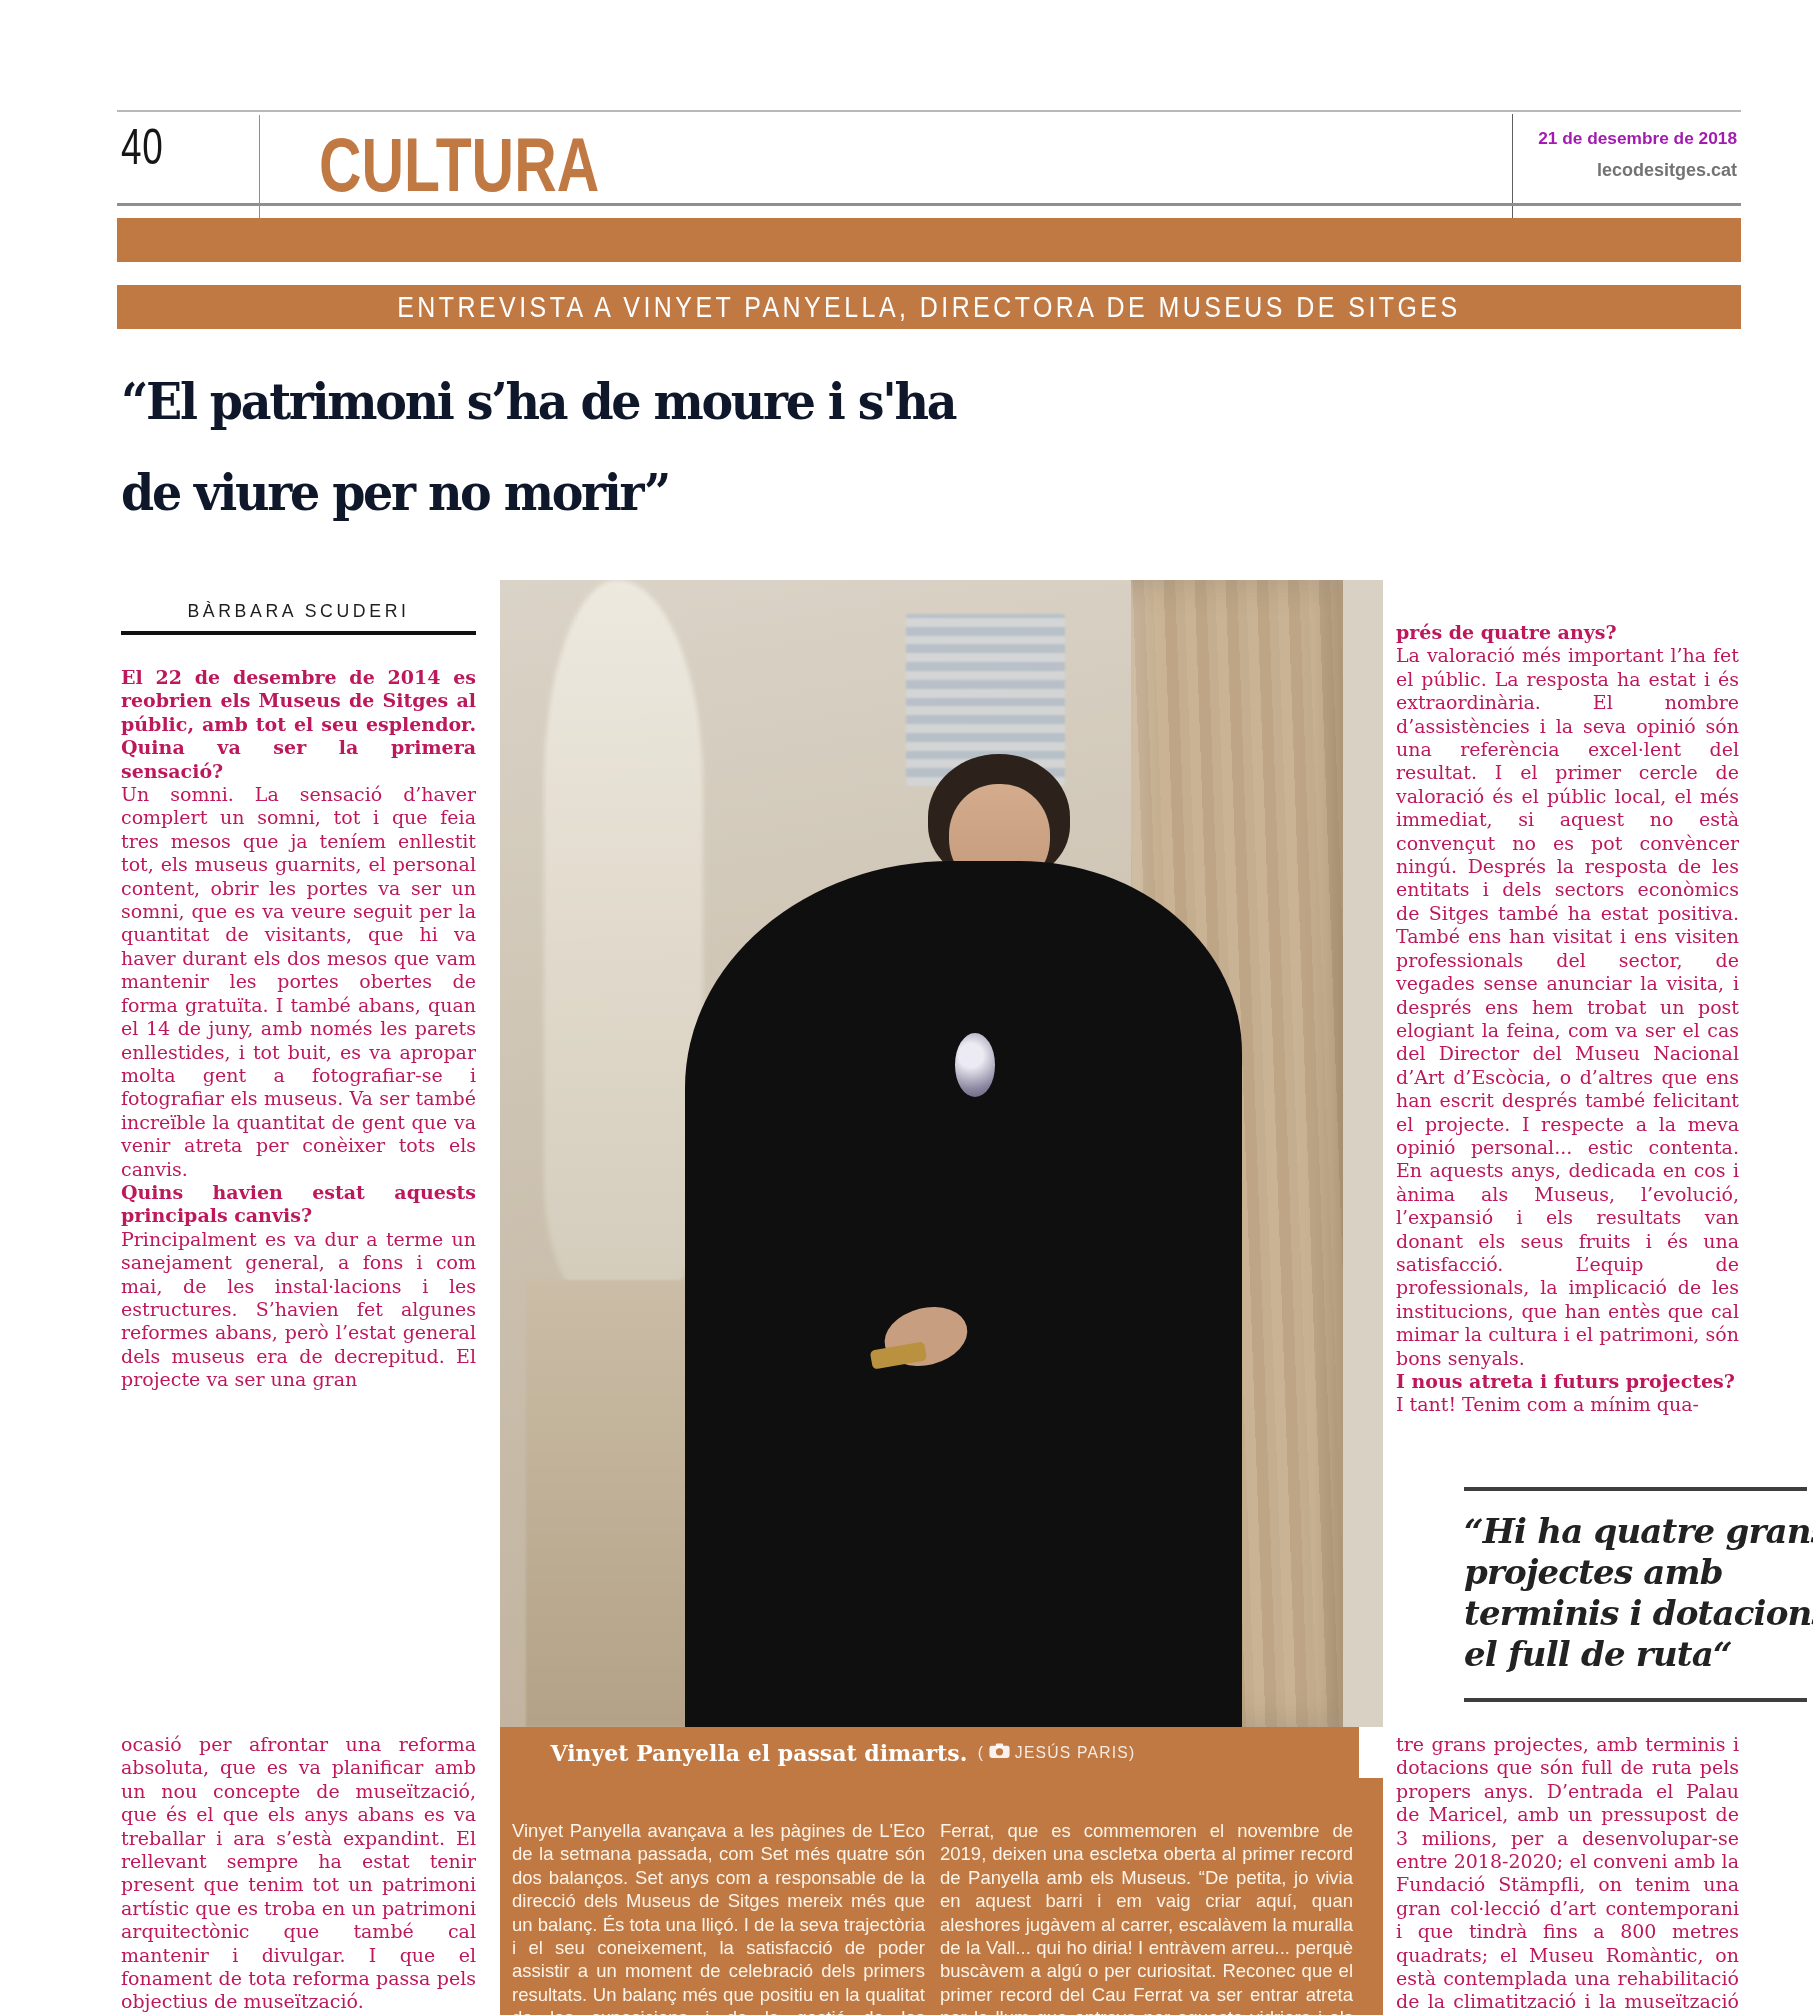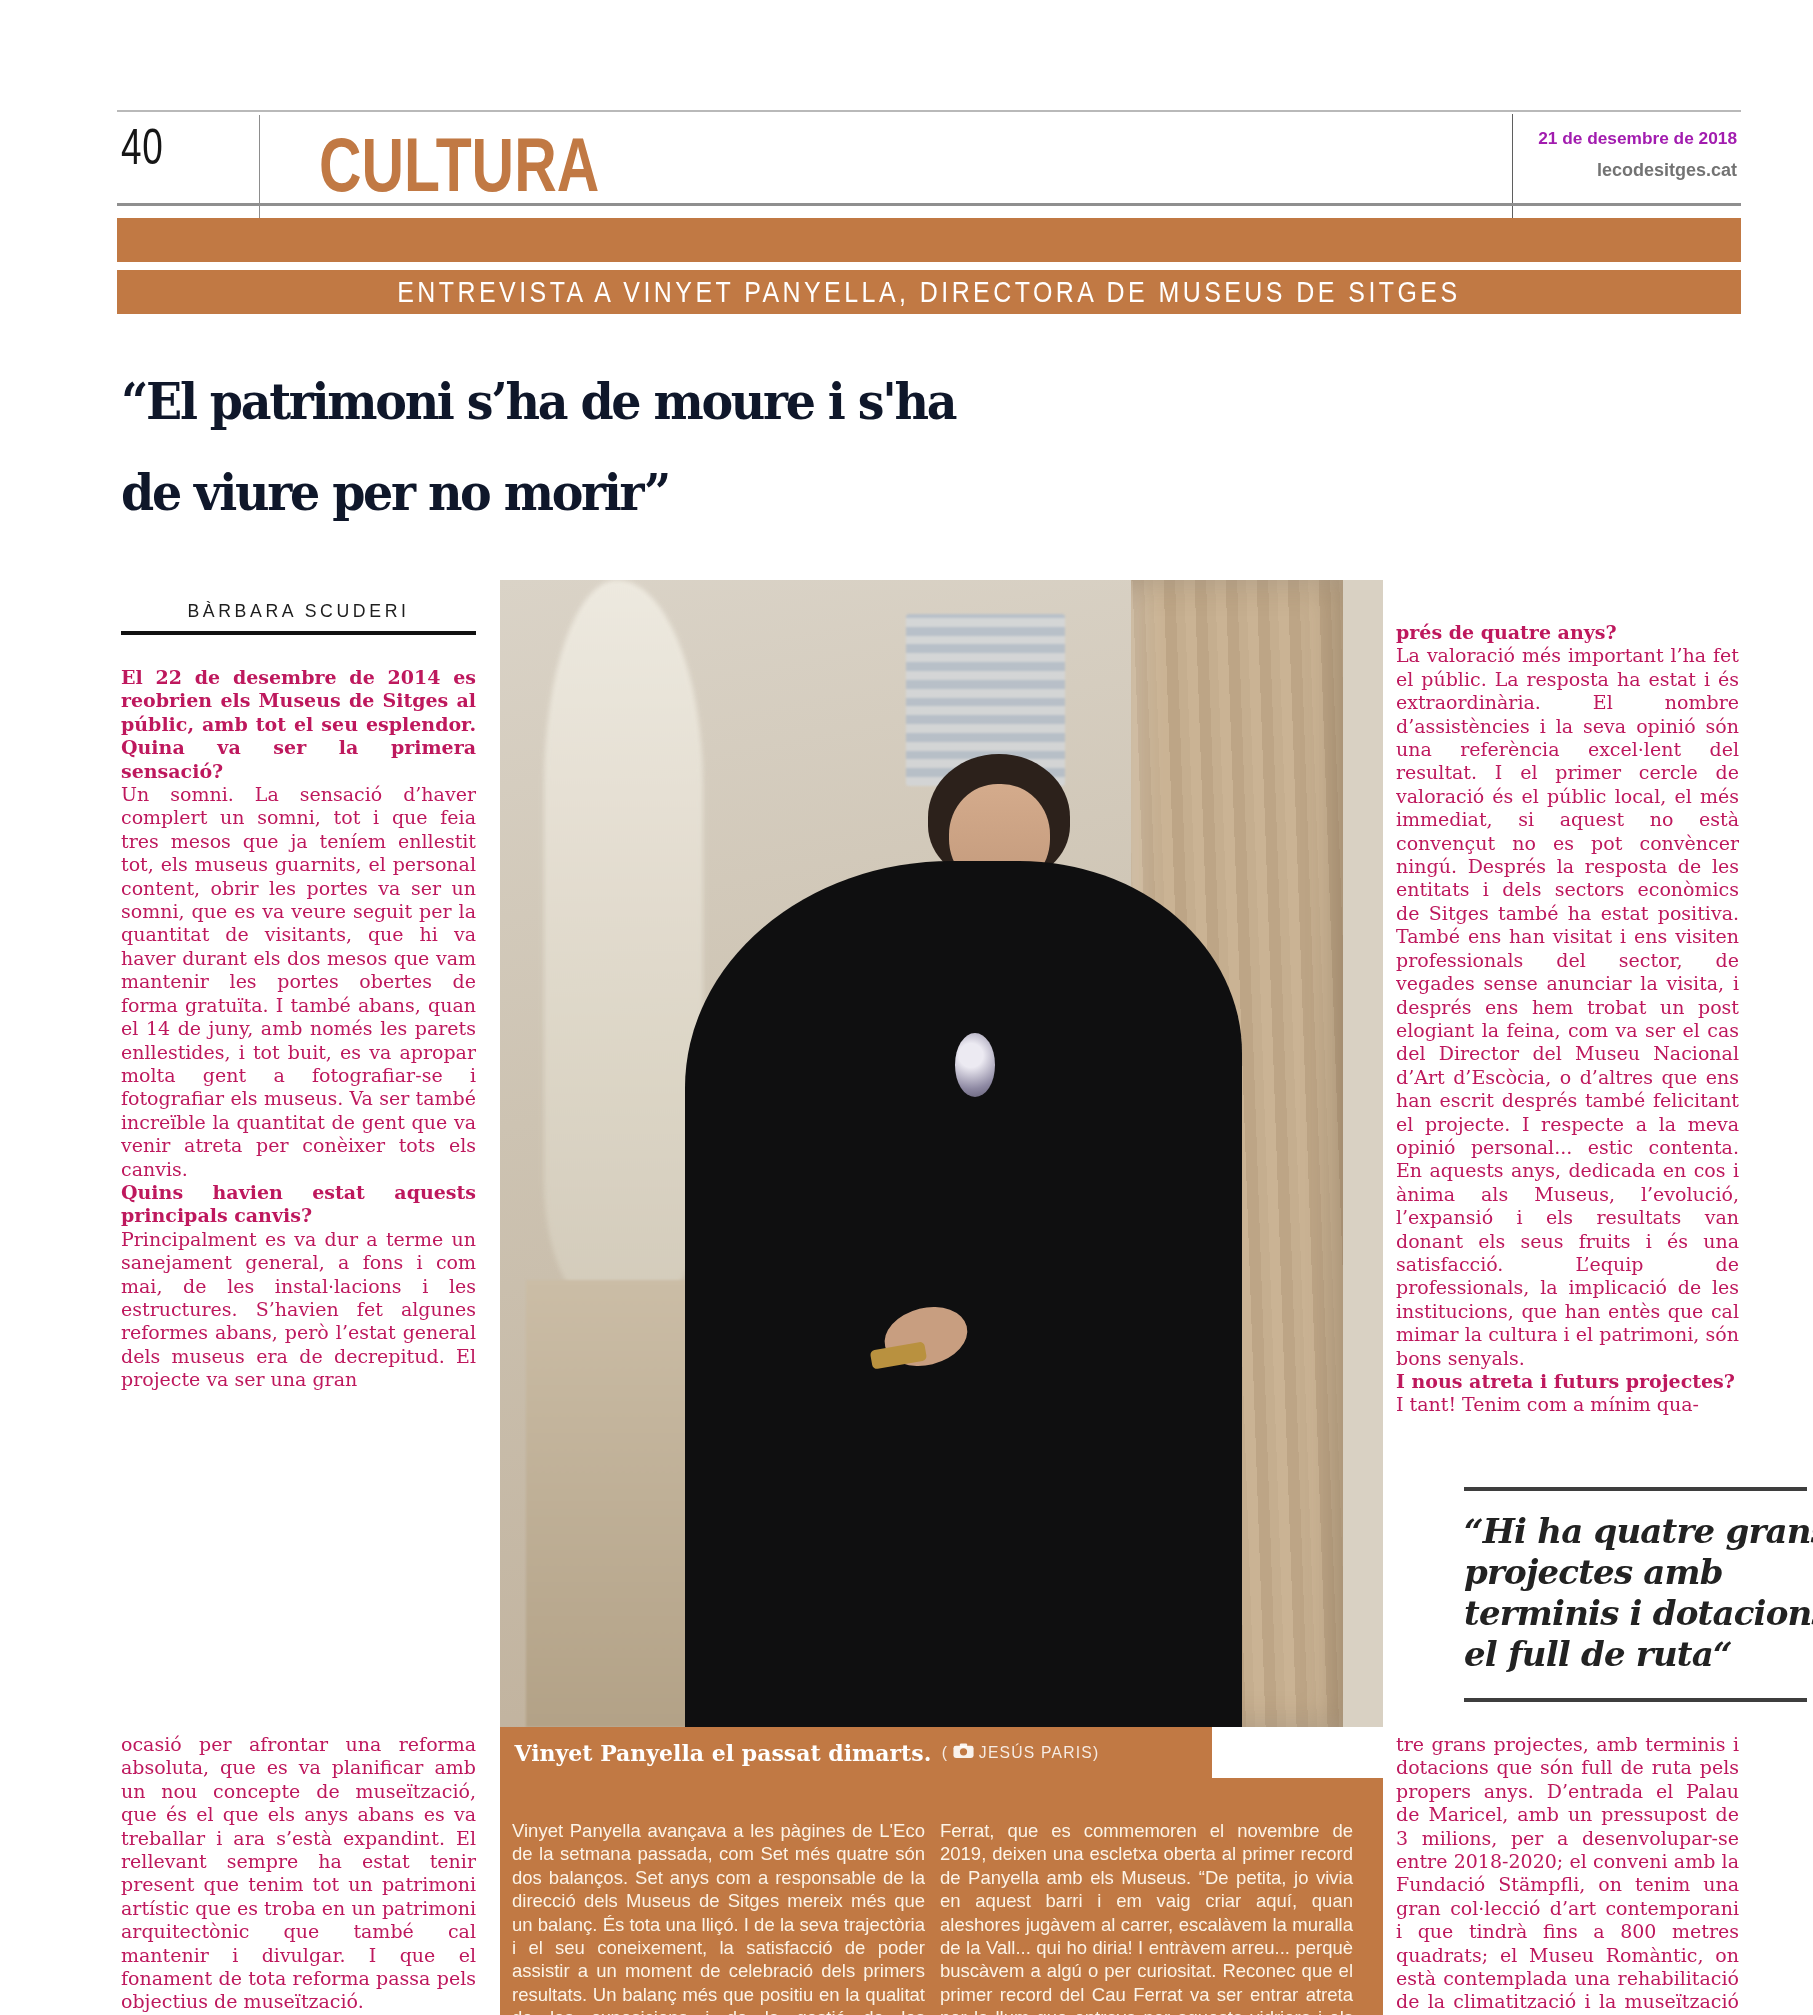--- a/index.html
+++ b/index.html
@@ -15,21 +15,21 @@
   .v1{left:259px;top:115px;height:112px;}
   .v2{left:1512px;top:114px;height:113px;background:#5f5f5f;}
   .section-title{left:319px;top:121px;font-weight:700;font-size:64px;letter-spacing:0px;
                  transform:scale(.92,1.18);transform-origin:left top;}
   .issue-date{right:77px;top:128px;font-size:17.3px;font-weight:700;color:#a21caf;text-align:right;}
   .website{right:77px;top:160px;font-size:18px;font-weight:700;color:#737373;text-align:right;}
   .header-rule{left:117px;top:203px;width:1624px;height:2.8px;background:#8f8f8f;}
 
   .band{left:117px;width:1624px;}
   .band1{top:218px;height:44px;}
-  .kicker-band{top:270px;height:44px;display:flex;align-items:center;justify-content:center;}
+  .kicker-band{top:285px;height:44px;display:flex;align-items:center;justify-content:center;}
   .kicker-band span{color:#ffffff;font-size:26px;font-weight:400;letter-spacing:3.6px;white-space:nowrap;
                     transform:scale(.96,1.12);}
 
   
   .headline{left:117px;top:351px;width:1628px;margin:4px;font-family:"DejaVu Serif",serif;
             font-weight:700;font-size:49px;line-height:91px;color:#0f172a;letter-spacing:-2.4px;}
   .headline .hl{display:block;white-space:nowrap;transform:scale(.97,1.04);transform-origin:left top;}
 
   
   .byline{left:121px;top:601px;width:355px;text-align:center;font-size:17.7px;letter-spacing:3.6px;
@@ -69,21 +69,21 @@
   .edge-pillar{right:0;top:0;width:4.5%;height:100%;background:#d9d1c3;}
   .hair{left:48.5%;top:15.2%;width:16%;height:11%;background:#2c211b;border-radius:50% 50% 44% 44%;}
   .face{left:50.8%;top:17.8%;width:11.5%;height:9.2%;background:linear-gradient(#d4ab8c,#c39a7c);border-radius:48%;}
   .torso{left:21%;top:24.5%;width:63%;height:76%;background:#0f0f10;border-radius:48% 40% 0 0 / 26% 22% 0 0;}
   .pendant{left:51.5%;top:39.5%;width:4.6%;height:5.6%;border-radius:50%;
            background:radial-gradient(circle at 40% 35%,#eceaf2 25%,#8d88a2 70%,#5f5b72);}
   .hand{left:43.5%;top:63.5%;width:9.5%;height:5%;background:#c89e80;border-radius:50%;transform:rotate(-14deg);}
   .watch{left:42%;top:66.8%;width:6.2%;height:1.7%;background:#b9913f;border-radius:4.8px;transform:rotate(-10deg);}
 
   
-  .caption-strip{left:500px;top:1727px;width:712px;height:52px;display:flex;align-items:center;}
+  .caption-strip{left:500px;top:1727px;width:823px;height:52px;display:flex;align-items:center;padding-left:36px;}
   .caption-text{font-family:"DejaVu Serif",serif;font-weight:700;font-size:22px;color:#ffffff;
                 margin-left:14.5px;white-space:nowrap;}
   .credit{display:flex;align-items:center;margin-left:10.5px;font-size:15.7px;letter-spacing:1.2px;
           color:rgba(255,255,255,.85);white-space:nowrap;}
   .credit .cam{display:inline-block;margin:0 4.8px;}
   .orange-box{left:500px;top:1778px;width:883px;height:555px;}
   .boxcol{position:absolute;top:41px;width:413px;font-size:18.5px;line-height:23.4px;color:#fcf4e8;
           text-align:justify;}
   .boxcol p{margin:0;}
   .boxcolA{left:12px;}

